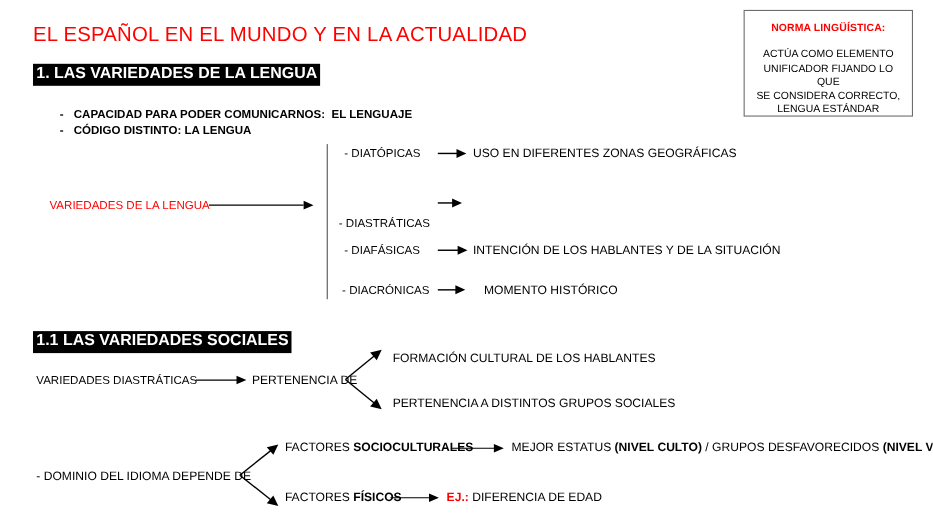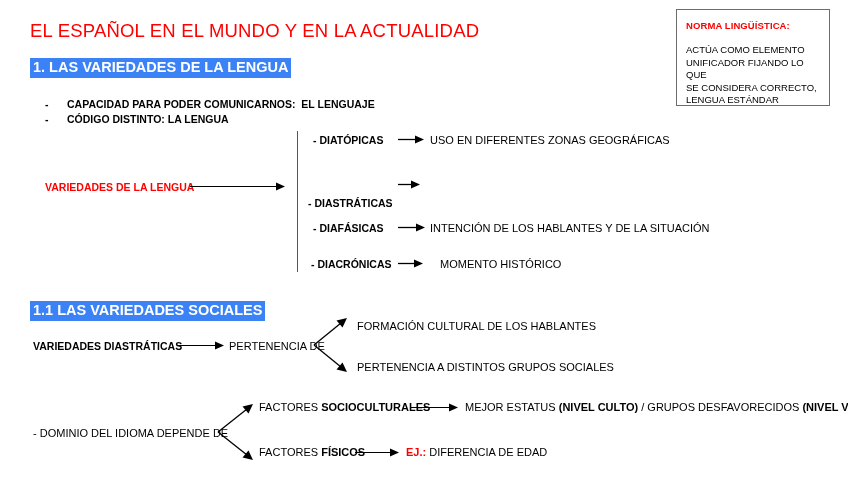--- a/index.html
+++ b/index.html
@@ -11,40 +11,41 @@
   body {
     font-family: "Liberation Sans", sans-serif;
     color: #000000;
   }
   #slide {
     position: relative;
     width: 848px;
     height: 464px;
     background: #ffffff;
     overflow: hidden;
+    text-align: center;
   }
   .abs { position: absolute; }
 
   
   .main-title {
     left: 30px;
     top: 20px;
     font-size: 18.5px;
     font-weight: 400;
     color: #ff0000;
     letter-spacing: 0.2px;
     white-space: nowrap;
   }
 
   
   .hl-heading {
     font-size: 14.5px;
     font-weight: 600;
     color: #ffffff;
-    background: #3b82f6;
+    background: #000000;
     padding: 1px 3px 2px 3px;
     white-space: nowrap;
     display: inline-block;
     line-height: 1.15;
   }
   #heading-1 { left: 30px; top: 58px; }
   #heading-11 { left: 30px; top: 301px; }
 
   
   .bullets { left: 45px; top: 97px; }
@@ -55,21 +56,21 @@
     font-weight: bold;
     line-height: 15px;
     white-space: nowrap;
   }
   .bullet-dash { width: 22px; flex: none; }
   .bullet-text .strong { font-weight: bold; }
 
   
   .lbl {
     font-size: 10.5px;
-    font-weight: bold;
+    font-weight: normal;
     white-space: nowrap;
     line-height: 13px;
   }
   .lbl-reg {
     font-size: 11px;
     font-weight: normal;
     white-space: nowrap;
     line-height: 13px;
   }
   .red { color: #ff0000; }

